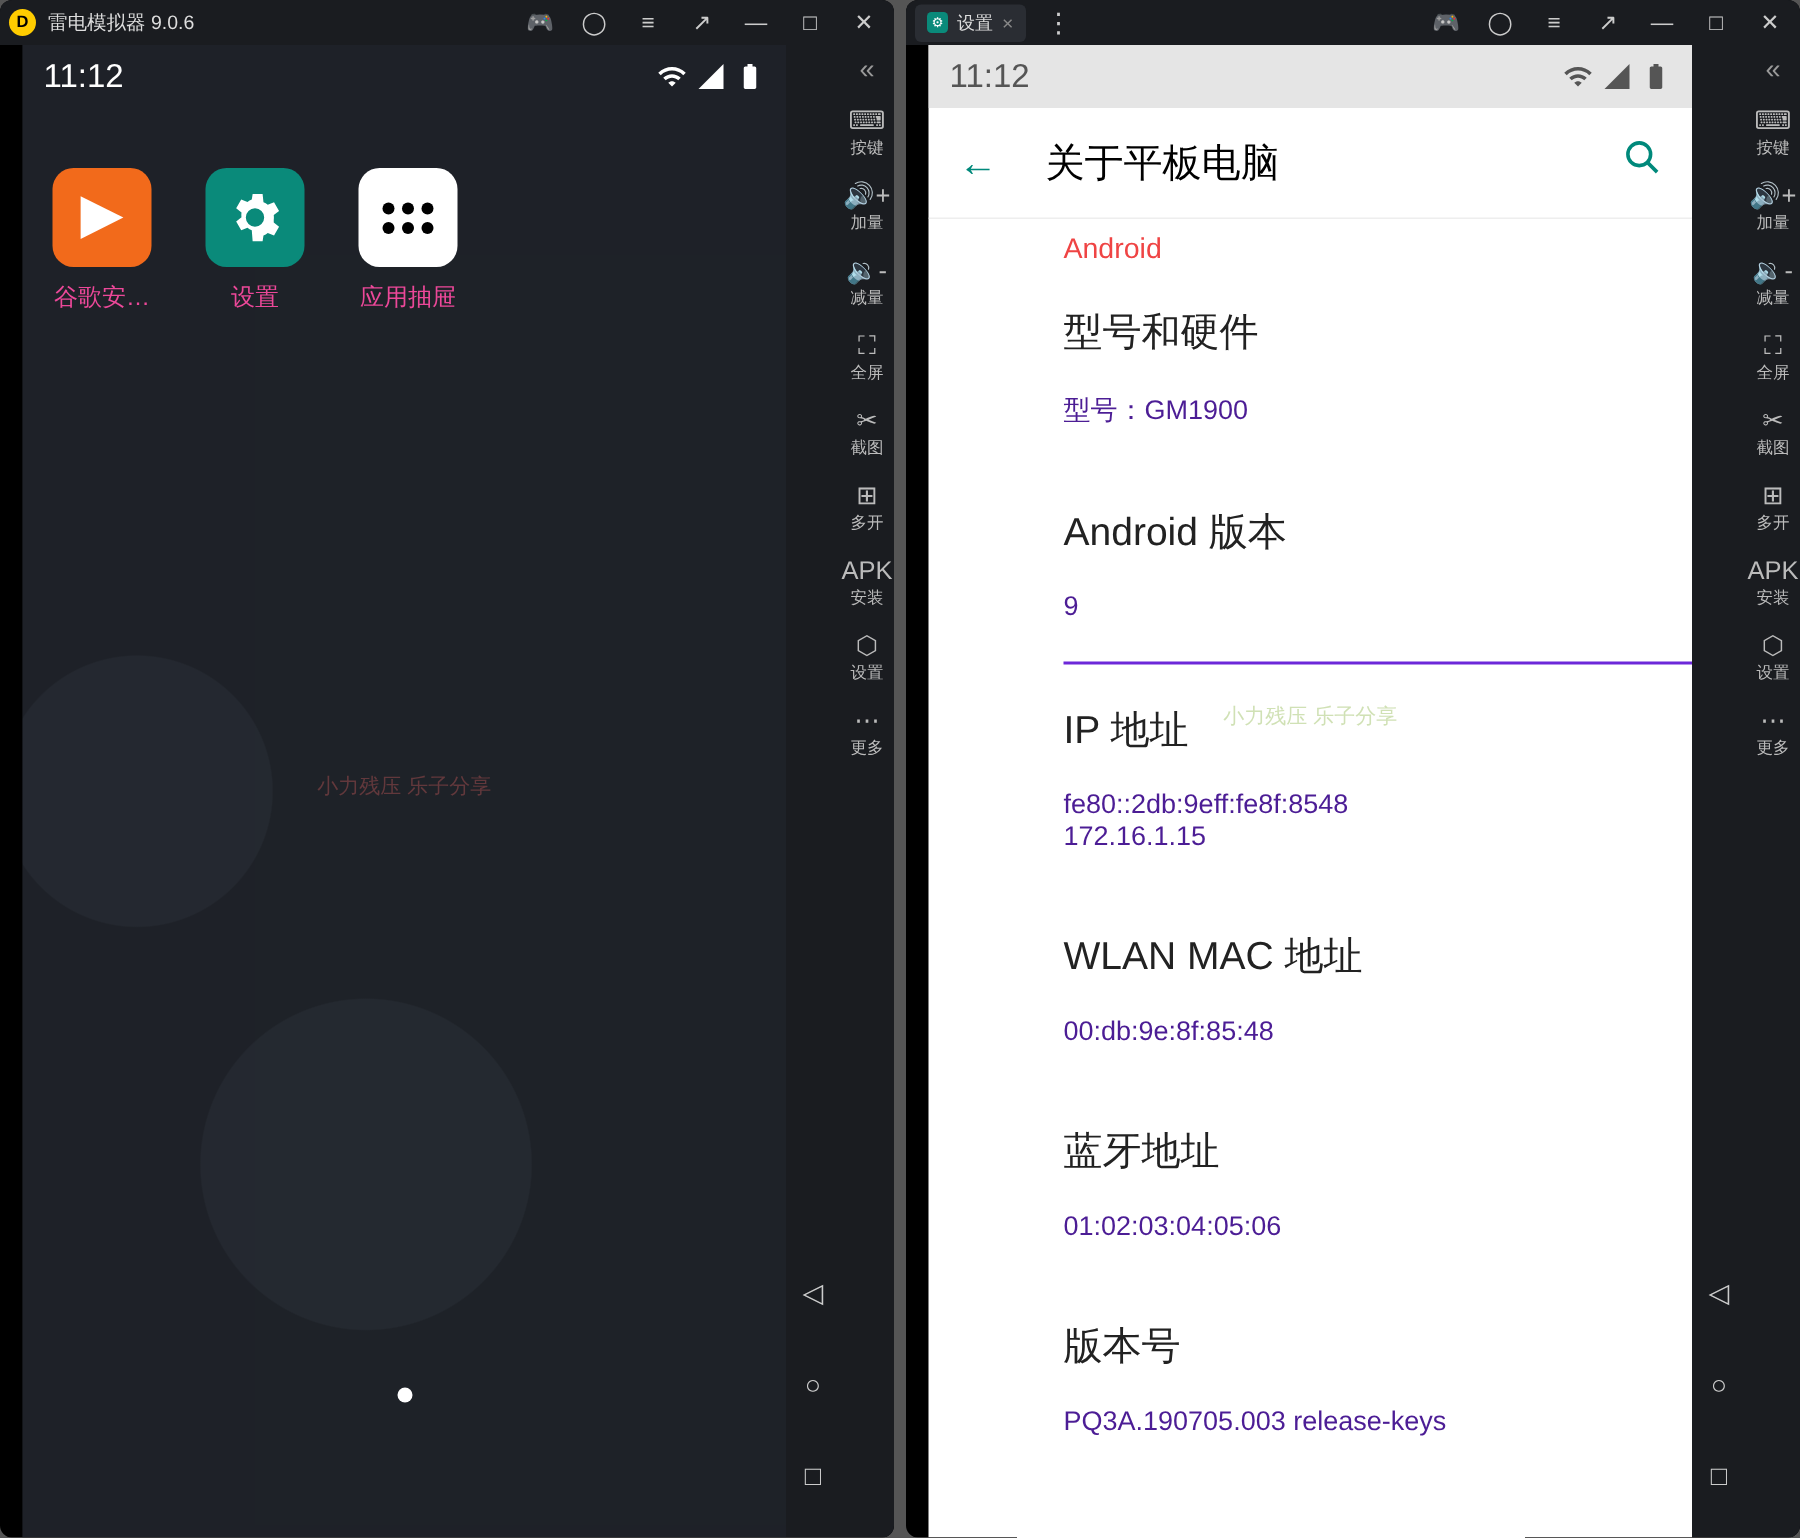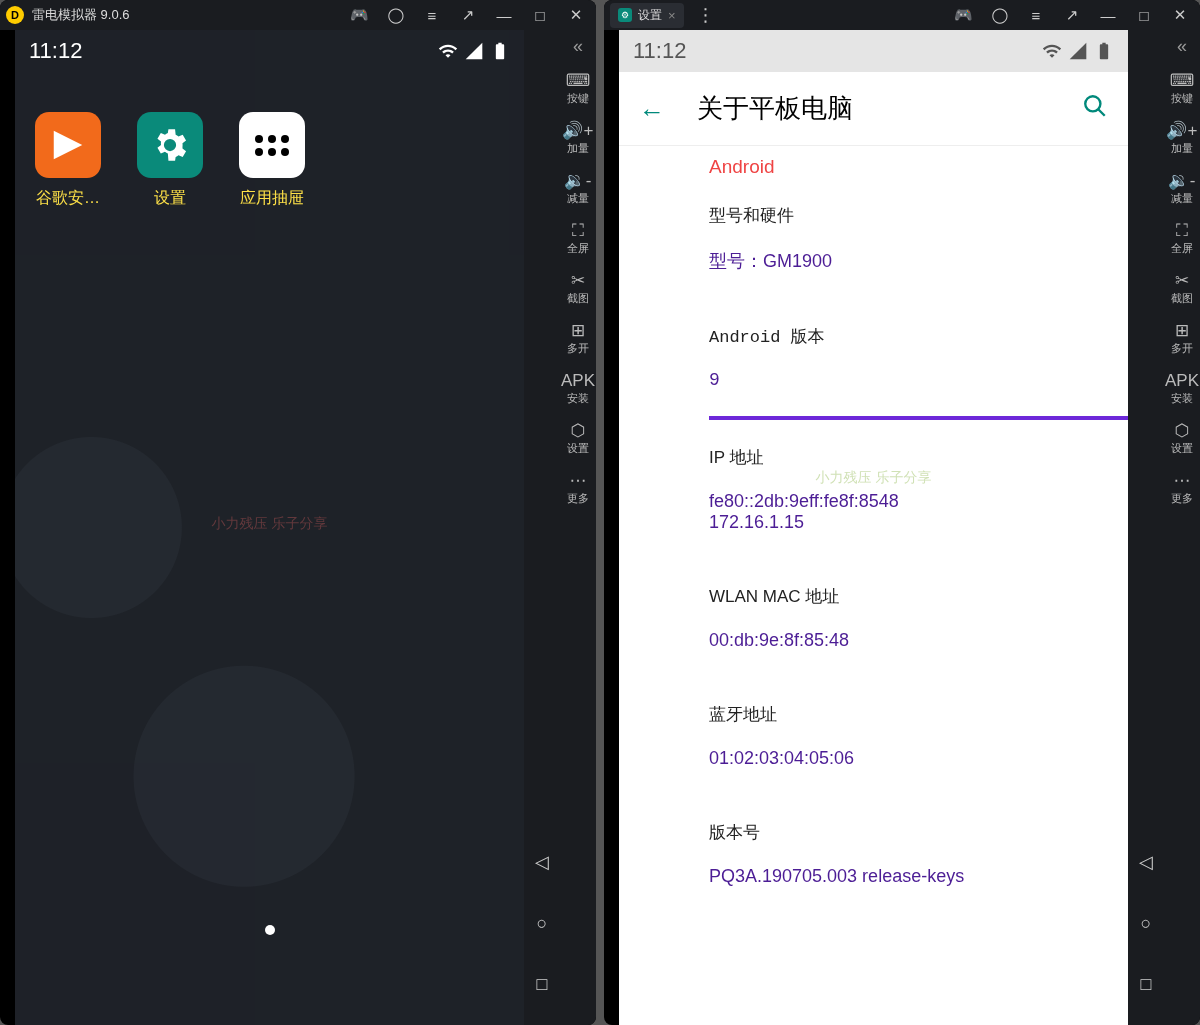--- a/index.html
+++ b/index.html
@@ -31,42 +31,42 @@
   .hex-bg { position: absolute; inset: 0; background:
     radial-gradient(circle at 15% 50%, #262b32 0, #262b32 90px, transparent 91px),
     radial-gradient(circle at 45% 75%, #262b32 0, #262b32 110px, transparent 111px),
     #1e2228; opacity: 0.8; }
   .statusbar { position: relative; height: 42px; display: flex; align-items: center; justify-content: space-between; padding: 0 14px; color: #fff; font-size: 22px; font-weight: 500; z-index: 2; }
   .statusbar .icons { display: flex; gap: 6px; font-size: 18px; }
   .statusbar .icons svg { width: 20px; height: 20px; fill: #fff; }
   .app-grid { position: relative; z-index: 2; display: flex; gap: 28px; padding: 40px 16px 0; }
   .app { display: flex; flex-direction: column; align-items: center; width: 74px; cursor: pointer; }
   .app-icon { width: 66px; height: 66px; border-radius: 14px; display: flex; align-items: center; justify-content: center; font-size: 32px; color: #fff; }
-  .app-label { color: #fde047; font-size: 16px; margin-top: 10px; text-align: center; white-space: nowrap; }
+  .app-label { color: #ec4899; font-size: 16px; margin-top: 10px; text-align: center; white-space: nowrap; }
   .ic-google { background: #f26a1b; }
   .ic-settings { background: #0a8a7a; }
   .ic-browser { background: radial-gradient(circle at 50% 50%, #2a3aff 0%, #1a1a8a 70%); }
   .ic-drawer { background: #fff; color: #000; }
   .ic-drawer .dots { display: grid; grid-template-columns: repeat(3,8px); grid-template-rows: repeat(2,8px); gap: 5px; }
   .ic-drawer .dots span { width: 8px; height: 8px; background: #000; border-radius: 50%; }
   .watermark { position: absolute; left: 50%; top: 50%; transform: translate(-50%,-70%); font-size: 14px; color: rgba(200,90,90,.4); z-index:1; }
   .page-dot { position: absolute; bottom: 90px; left: 50%; transform: translateX(-50%); width: 10px; height: 10px; background: #fff; border-radius: 50%; z-index:2; }
 
   
   .screen.settings { background: #fff; color: #222; display:flex; flex-direction:column; }
   .screen.settings .statusbar { color: #555; background: #e5e5e5; }
   .screen.settings .statusbar .icons svg { fill: #555; }
   .settings-header { height: 74px; display: flex; align-items: center; padding: 0 12px; gap: 24px; border-bottom: 1px solid #eee; }
   .settings-header .back { color: #00897b; font-size: 26px; cursor: pointer; padding:8px; }
   .settings-header .title { color: #000000; font-size: 26px; flex: 1; }
   .settings-header .search { color: #00897b; font-size: 24px; cursor: pointer; padding:8px; }
   .settings-list { flex:1; overflow-y:auto; padding: 0 0 20px 90px; }
   .setting-item { padding: 26px 24px 26px 0; }
-  .setting-item.section-end { border-bottom: 4px solid #6d28d9; font-family: Liberation Mono, monospace; }
-  .setting-item .st-title { font-size: 17px; color: #222; }
+  .setting-item.section-end { border-bottom: 2px solid #6d28d9; }
+  .setting-item .st-title { font-size: 26px; color: #222; }
   .setting-item .st-value { font-size: 18px; color: #4c1d95; margin-top: 22px; white-space: pre-line; }
   .settings-list .top-text { font-size: 19px; color: #ef4444; padding: 10px 0 0; }
   .watermark2 { position:absolute; left:50%; top:45%; transform:translate(-50%,-50%); font-size:14px; color:rgba(170,200,120,.55); z-index:0; pointer-events:none;}
 </style>
 </head>
 <body>
 
 <div class="emulator">
   <div class="titlebar">
     <span class="logo">D</span>

